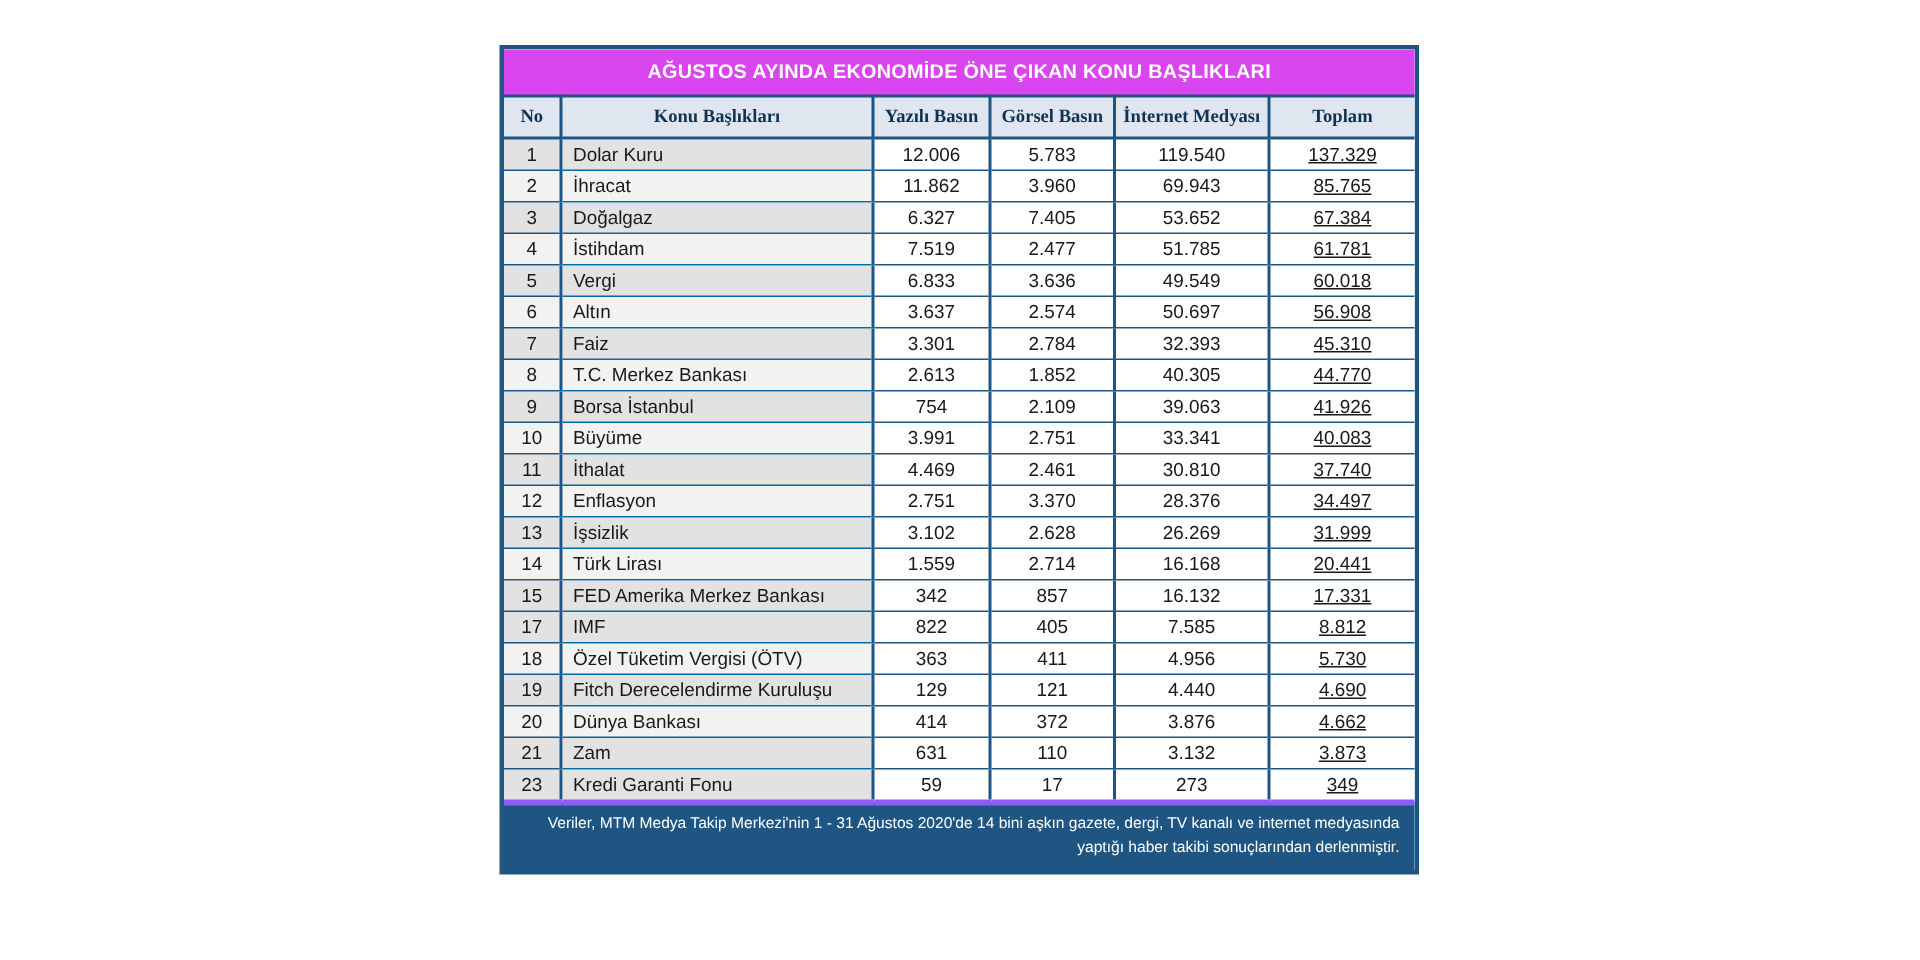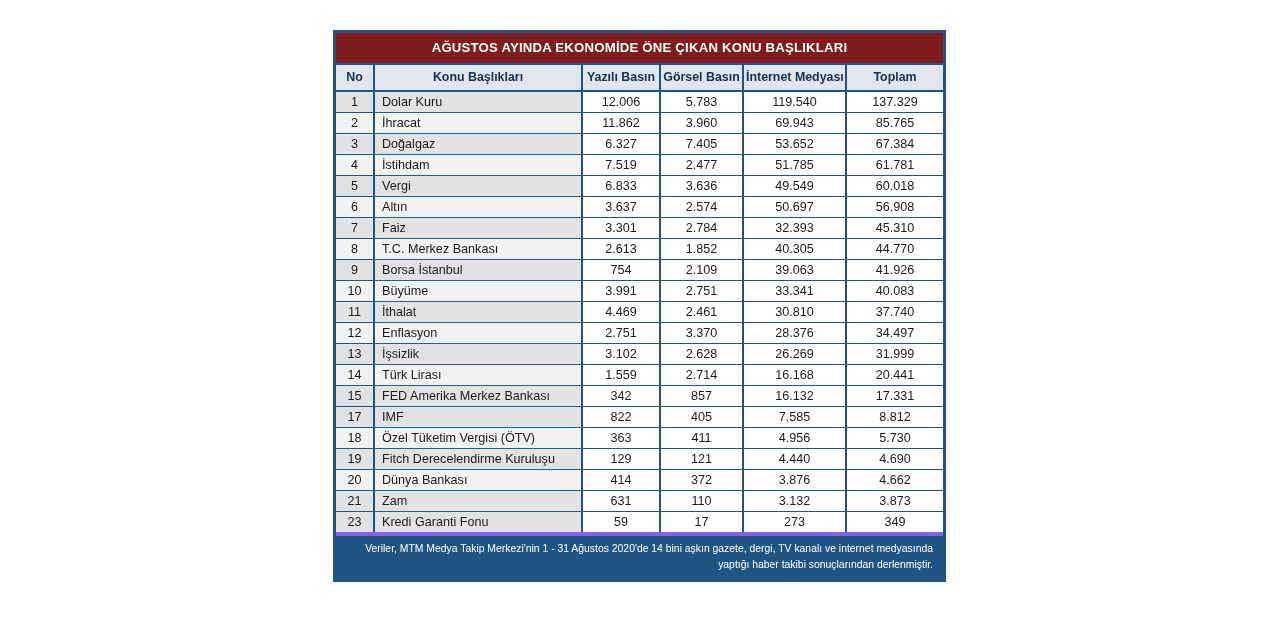--- a/index.html
+++ b/index.html
@@ -28,21 +28,21 @@
 
   table.report {
     width: 100%;
     border-collapse: collapse;
     table-layout: fixed;
     background: #ffffff;
   }
 
   
   .title-cell {
-    background: #7f1d1d;
+    background: #d946ef;
     color: #ffffff;
     font-size: 13.2px;
     font-weight: bold;
     text-align: center;
     letter-spacing: 0.2px;
     padding: 7px 4px 8px 4px;
     border: none;
   }
 
   
@@ -51,20 +51,21 @@
     color: #12324f;
     font-size: 12.4px;
     font-weight: bold;
     text-align: center;
     padding: 5px 2px 6px 2px;
     border-left: 2px solid #1f5582;
     border-right: 2px solid #1f5582;
     border-top: 2px solid #1f5582;
     border-bottom: 2px solid #1f5582;
     white-space: nowrap;
+    font-family: Liberation Serif, serif;
   }
   .col-head.first { border-left: none; }
   .col-head.last  { border-right: none; }
 
   
   td.num-idx {
     width: 38px;
     text-align: center;
     font-size: 12.6px;
     color: #1a1a1a;
@@ -84,21 +85,21 @@
   }
   td.val {
     text-align: center;
     font-size: 12.6px;
     color: #1a1a1a;
     background: #ffffff;
     padding: 3px 2px;
     border-bottom: 1px solid #1f5582;
     border-right: 2px solid #1f5582;
   }
-  td.val.last { border-right: none; }
+  td.val.last { border-right: none; text-decoration: underline; }
 
   
   tr.row-odd  td.num-idx, tr.row-odd  td.topic { background: #e2e2e2; }
   tr.row-even td.num-idx, tr.row-even td.topic { background: #f2f2f0; }
 
   tr.last-row td { border-bottom: 4px solid #8b5cf6; }
 
   
   .footnote-cell {
     background: #1f5582;

